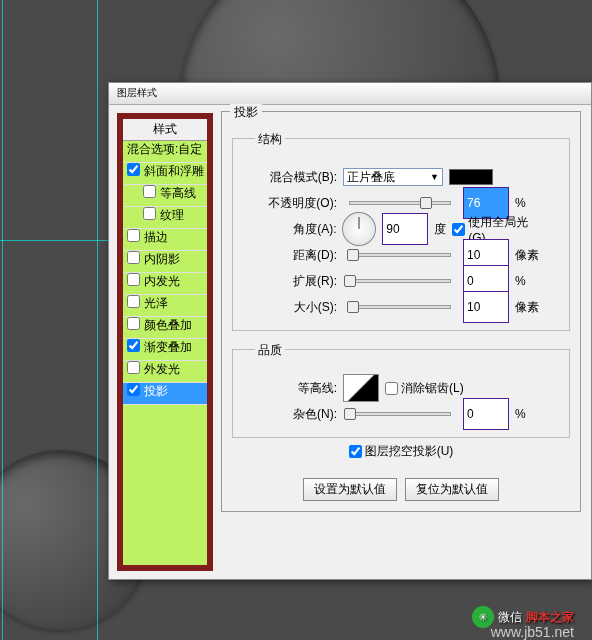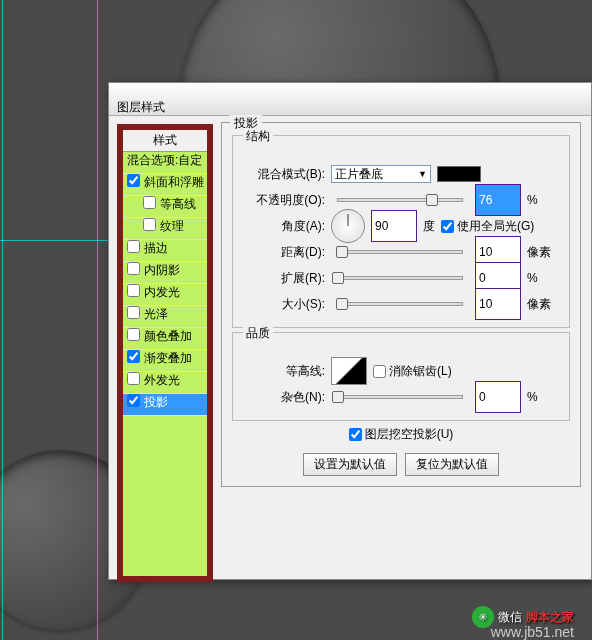--- a/index.html
+++ b/index.html
@@ -3,48 +3,48 @@
 <meta charset="utf-8">
 <style>
 *{box-sizing:border-box;margin:0;padding:0;font-family:"Microsoft YaHei",SimSun,sans-serif;font-size:12px}
 body{width:592px;height:640px;background:#4a4a4a;position:relative;overflow:hidden}
 .bg-circle{position:absolute;border-radius:50%;background:radial-gradient(circle at 30% 30%,#6a6a6a,#3a3a3a);box-shadow:inset 0 5px 10px rgba(0,0,0,.5),0 2px 5px rgba(0,0,0,.3)}
 .c1{width:320px;height:320px;top:-60px;left:180px}
 .c2{width:180px;height:180px;top:450px;left:-30px}
 .guide-v{position:absolute;top:0;bottom:0;width:1px;background:#00ffff;opacity:.6}
 .guide-h{position:absolute;left:0;right:0;height:1px;background:#00ffff;opacity:.6}
 .dialog{position:absolute;top:82px;left:108px;width:484px;height:498px;background:#f0f0f0;border:1px solid #888;box-shadow:2px 2px 8px rgba(0,0,0,.5)}
-.titlebar{height:22px;background:linear-gradient(#fff,#e0e0e0);border-bottom:1px solid #aaa;padding:16px 8px;font-size:12px}
+.titlebar{height:22px;background:linear-gradient(#fff,#e0e0e0);border-bottom:1px solid #aaa;padding:3px 8px;font-size:10px}
 .content{display:flex;height:calc(100% - 22px)}
 .sidebar{width:96px;border:6px solid #7f1d1d;margin:8px 4px 8px 8px;background:#bef264}
 .side-head{display:flex;align-items:center;justify-content:center;height:22px;border-bottom:1px solid #999;background:#f0f0f0}
 .side-item{display:flex;align-items:flex-start;height:22px;padding:0 4px;border-bottom:1px solid #e0e0e0;cursor:pointer;white-space:nowrap}
 .side-item.sel{background:#3399ff;color:#fff}
 .side-item.indent{padding-left:20px}
 .side-item input{margin-right:4px}
 .main{flex:1;padding:6px 10px 6px 4px}
 .fieldset{border:1px solid #999;padding:8px 10px 10px;margin-bottom:8px;position:relative}
 .legend{position:absolute;top:-8px;left:8px;background:#f0f0f0;padding:0 4px}
-.inner-fs{border:1px solid #bbb;padding:10px 12px;margin-top:4px}
+.inner-fs{border:1px solid #bbb;padding:10px 24px;margin-top:18px}
 .inner-fs>.lg{position:relative;top:-18px;left:-2px;background:#f0f0f0;display:inline-block;padding:0 3px;margin-bottom:-10px}
 .row{display:flex;align-items:center;height:26px;gap:6px}
 .lbl{width:80px;text-align:right}
 .slider{flex:1;height:4px;background:#ddd;border:1px solid #999;position:relative;margin:0 6px;cursor:pointer}
 .thumb{position:absolute;top:-5px;width:12px;height:12px;background:#eee;border:1px solid #666;border-radius:2px;transform:translateX(-50%)}
 .inp{width:46px;height:32px;border:1px solid #4c1d95;padding:1px 3px;background:#fff}
 .inp.sel{background:#3399ff;color:#fff}
 .unit{width:30px}
 .combo{width:100px;height:18px;border:1px solid #7a9ac0;background:#fff;padding:1px 3px;display:flex;justify-content:space-between;align-items:center;cursor:pointer}
 .combo .arr{font-size:9px}
 .swatch{width:44px;height:16px;background:#000;border:1px solid #666;cursor:pointer}
 .dial{width:34px;height:34px;border:1px solid #888;border-radius:50%;background:radial-gradient(#fff,#ddd);position:relative;cursor:pointer}
 .dial::after{content:"";position:absolute;top:4px;left:50%;width:1px;height:12px;background:#333;transform-origin:bottom;transform:translateX(-50%) rotate(0deg)}
 .contour{width:36px;height:28px;border:1px solid #888;background:linear-gradient(135deg,#fff 48%,#000 52%);cursor:pointer}
 .cb{display:flex;align-items:center;gap:3px;cursor:pointer}
-.btnrow{display:flex;gap:8px;justify-content:center;margin-top:6px}
+.btnrow{display:flex;gap:8px;justify-content:center;margin-top:14px}
 .btn{padding:2px 10px;border:1px solid #888;background:linear-gradient(#fff,#e4e4e4);cursor:pointer;font-size:12px}
 .watermark{position:absolute;bottom:12px;right:18px;color:#fff;font-size:14px;text-shadow:1px 1px 2px #000;display:flex;align-items:center;gap:4px}
 .wm-ico{width:22px;height:22px;border-radius:50%;background:#2aae3a;display:flex;align-items:center;justify-content:center;color:#fff;font-size:11px}
 .wm-red{color:#d33;font-weight:bold}
 .wm-url{position:absolute;bottom:0px;right:18px;color:#ccc;font-size:14px}
 </style>
 </head>
 <body>
 <div class="bg-circle c1"></div>
 <div class="bg-circle c2"></div>

